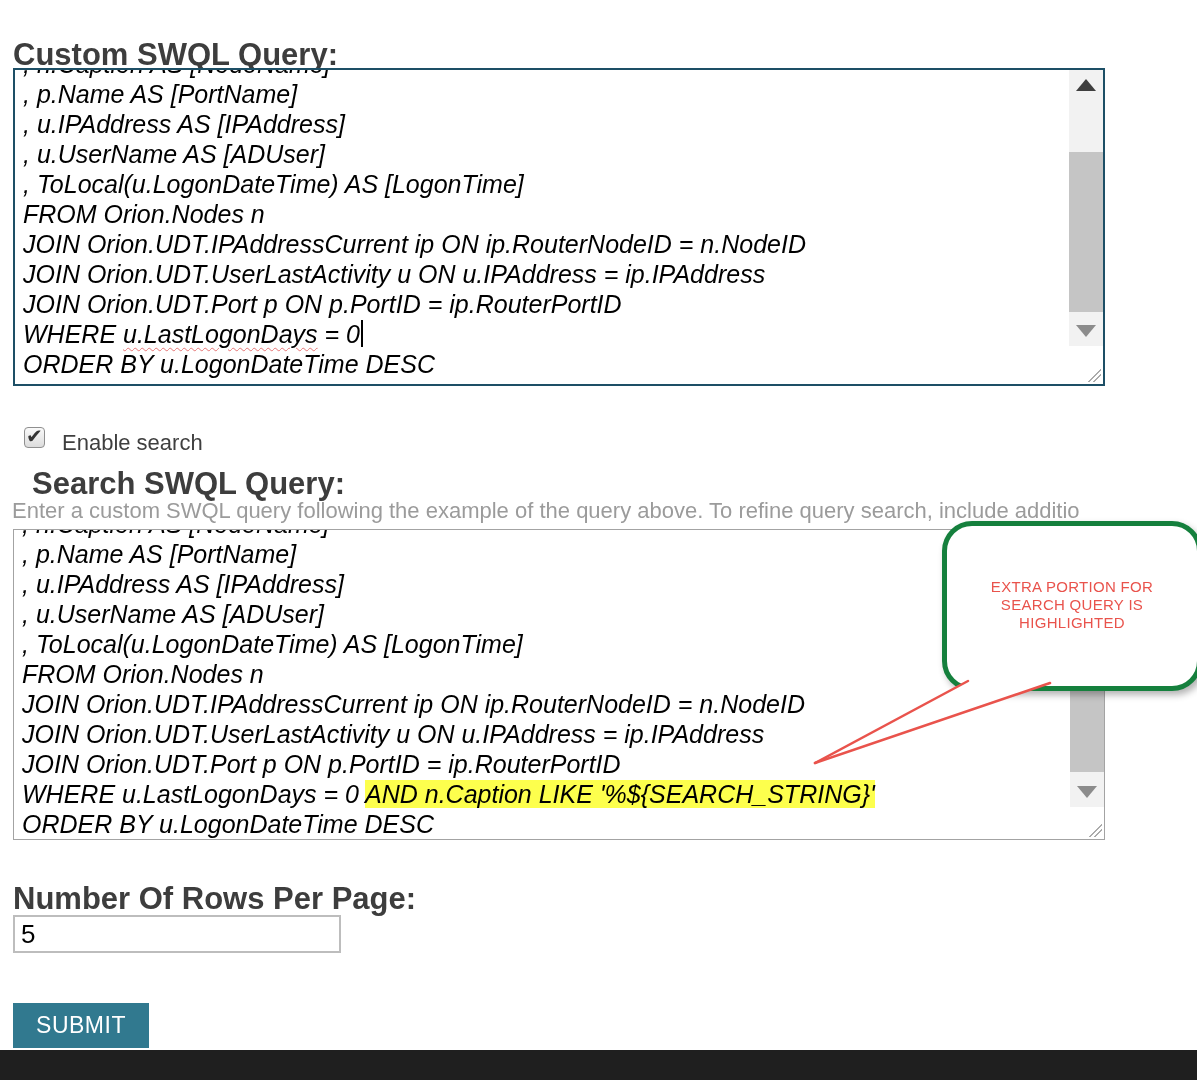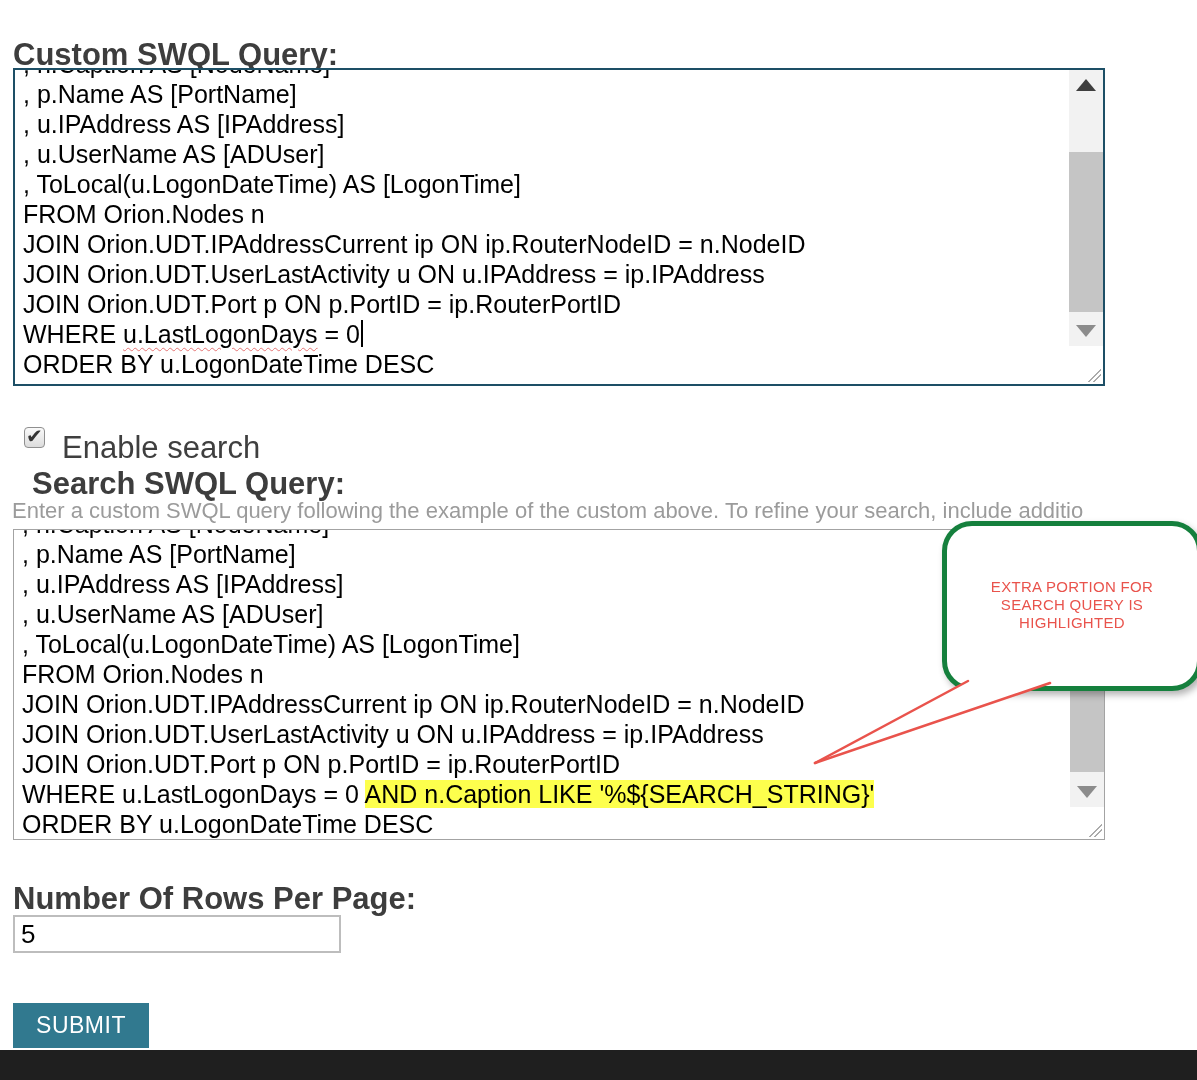--- a/index.html
+++ b/index.html
@@ -6,42 +6,42 @@
   .page{position:relative;width:1197px;height:1080px;background:#fff;overflow:hidden;
         font-family:"Liberation Sans",sans-serif;}
 
   .h-label{position:absolute;font-weight:bold;font-size:31px;color:#3d3d3d;white-space:nowrap;}
 
   
   .tbox{position:absolute;background:#fff;box-sizing:border-box;overflow:hidden;}
   .tbox.focused{border:2px solid #1d4f66;}
   .tbox.plain{border:1px solid #a3a3a3;}
   .qlines{position:absolute;left:8px;top:-21px;font-size:25px;line-height:30px;color:#000;}
-  .qline{white-space:pre;}
+  .qline{white-space:pre;font-style:italic;}
   .qline span{white-space:pre;}
   .misspelled{text-decoration:underline;text-decoration-style:wavy;
               text-decoration-color:#e57575;text-decoration-thickness:1px;text-underline-offset:4px;}
   .highlight{background:#fdff4d;}
   .caret{display:inline-block;width:2px;height:27px;background:#000;vertical-align:-4px;margin-left:1px;}
 
   
   .sb{position:absolute;right:0;top:0;width:34px;background:#f2f2f2;}
   .sb-btn{position:absolute;left:0;width:34px;height:30px;display:flex;align-items:center;justify-content:center;}
   .tri-up{width:0;height:0;border-left:10px solid transparent;border-right:10px solid transparent;border-bottom:12px solid #3f3f3f;}
   .tri-down{width:0;height:0;border-left:10px solid transparent;border-right:10px solid transparent;border-top:12px solid #8c8c8c;}
   .sb-thumb{position:absolute;left:0;width:34px;background:#c5c5c5;}
   .resize-zone{position:absolute;right:0;width:34px;background:#fff;}
   .grip{position:absolute;right:2px;bottom:2px;width:14px;height:14px;
         background:linear-gradient(135deg,transparent 0 52%,#ababab 52% 60%,transparent 60% 70%,#ababab 70% 78%,transparent 78%);}
 
   
   .cbox{position:absolute;left:24px;top:427px;width:21px;height:21px;border:1px solid #8f8f8f;border-radius:4px;
         background:linear-gradient(#fafafa,#dcdcdc);box-sizing:border-box;}
   .cbox.checked::after{content:"\2714";position:absolute;left:1px;top:-4px;font-size:20px;color:#343434;}
-  .cbox-label{position:absolute;left:62px;top:430px;font-size:31px;color:#3f3f3f;}
+  .cbox-label{position:absolute;left:62px;top:430px;font-size:22px;color:#3f3f3f;}
 
   .hint{position:absolute;left:12px;top:498px;width:1185px;font-size:22px;color:#9b9b9b;
         white-space:nowrap;overflow:hidden;}
 
   .num-input{position:absolute;left:13px;top:915px;width:328px;height:38px;box-sizing:border-box;
              border:2px solid #bdbdbd;font-size:26px;font-family:"Liberation Sans",sans-serif;
              padding:0 0 0 6px;color:#000;outline:none;}
 
   .submit{position:absolute;left:13px;top:1003px;width:136px;height:45px;background:#31798f;border:none;
           color:#fff;font-size:23px;letter-spacing:0.5px;font-family:"Liberation Sans",sans-serif;
@@ -89,21 +89,21 @@
     </div>
     <div class="resize-zone" style="top:276px;height:38px;">
       <div class="grip"></div>
     </div>
   </div>
 
   <div class="cbox checked"></div>
   <div class="cbox-label">Enable search</div>
 
   <div class="h-label" style="left:12px;top:466px;margin-left:20px;">Search SWQL Query:</div>
-  <div class="hint">Enter a custom SWQL query following the example of the custom above. To refine your search, include additio</div>
+  <div class="hint">Enter a custom SWQL query following the example of the query above. To refine query search, include additio</div>
 
   <div class="tbox plain" style="left:13px;top:529px;width:1092px;height:311px;">
     <div class="qlines">
         <div class="qline"><span>, n.Caption AS [NodeName]</span></div>
         <div class="qline"><span>, p.Name AS [PortName]</span></div>
         <div class="qline"><span>, u.IPAddress AS [IPAddress]</span></div>
         <div class="qline"><span>, u.UserName AS [ADUser]</span></div>
         <div class="qline"><span>, ToLocal(u.LogonDateTime) AS [LogonTime]</span></div>
         <div class="qline"><span>FROM Orion.Nodes n</span></div>
         <div class="qline"><span>JOIN Orion.UDT.IPAddressCurrent ip ON ip.RouterNodeID = n.NodeID</span></div>

